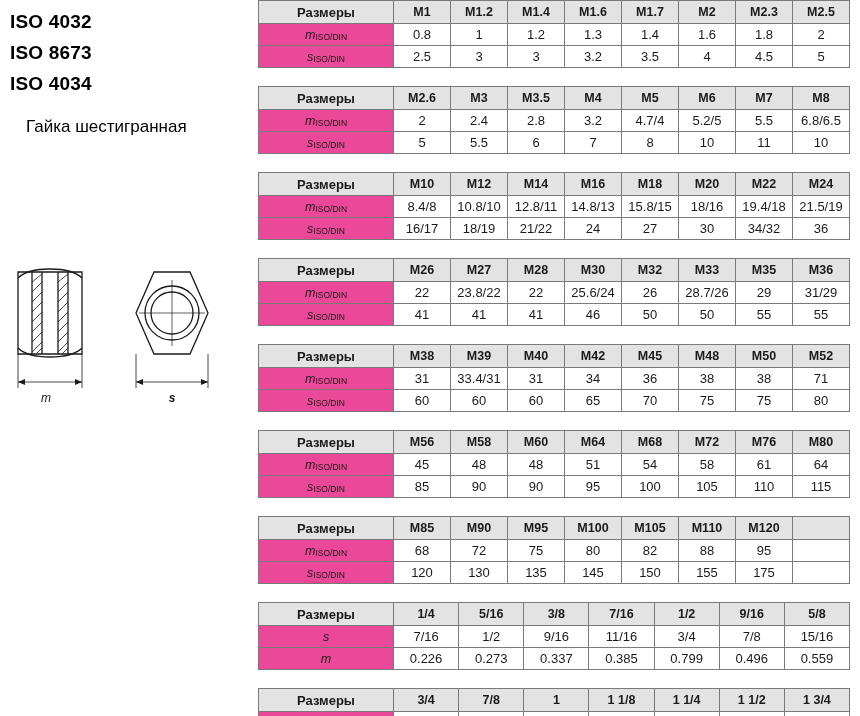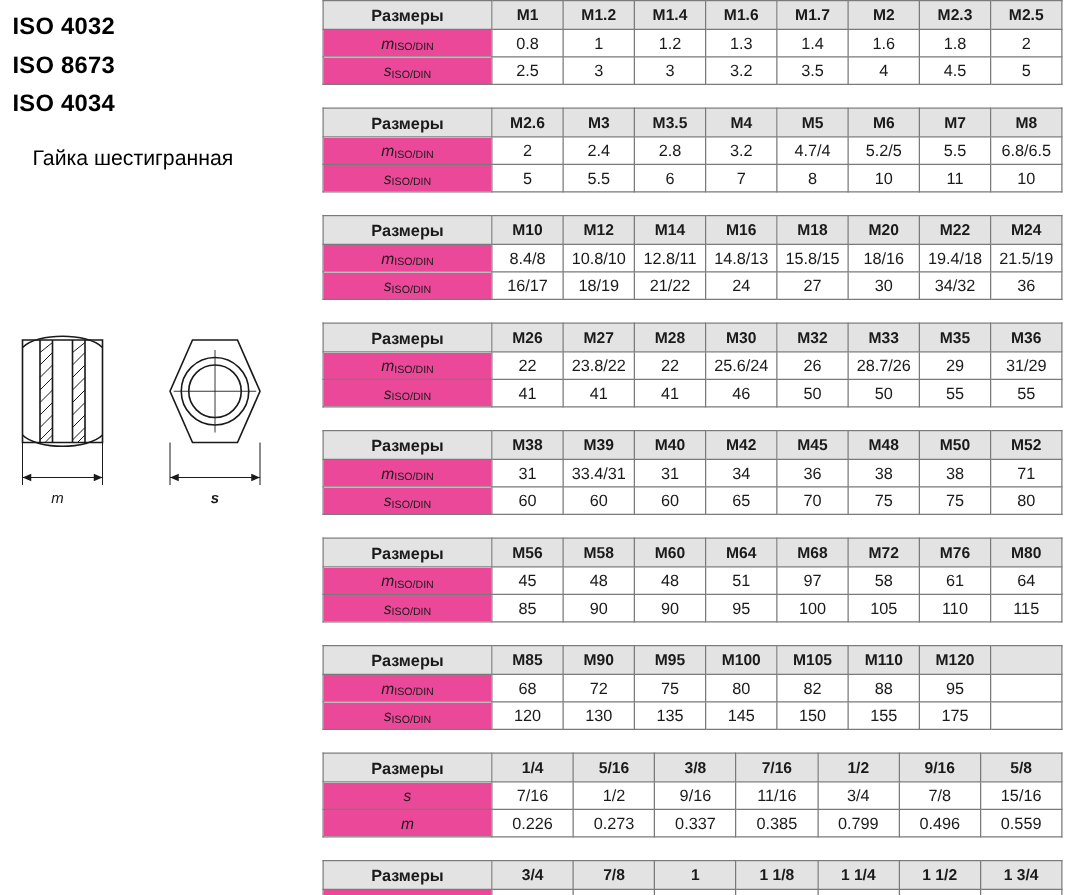--- a/index.html
+++ b/index.html
@@ -382,21 +382,21 @@
             <th>M72</th>
             <th>M76</th>
             <th>M80</th>
           </tr>
           <tr>
             <td class="lbl"><i>m</i><span class="sub">ISO/DIN</span></td>
             <td>45</td>
             <td>48</td>
             <td>48</td>
             <td>51</td>
-            <td>97</td>
+            <td>54</td>
             <td>58</td>
             <td>61</td>
             <td>64</td>
           </tr>
           <tr>
             <td class="lbl"><i>s</i><span class="sub">ISO/DIN</span></td>
             <td>85</td>
             <td>90</td>
             <td>90</td>
             <td>95</td>

